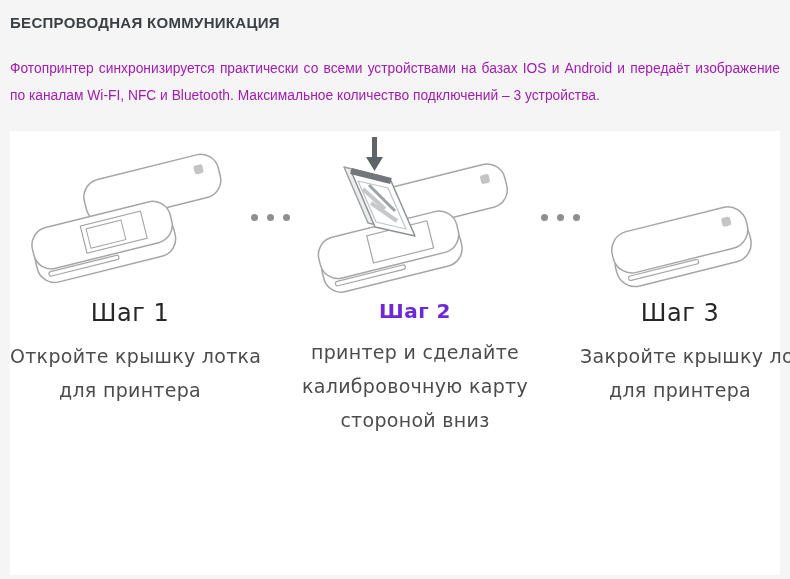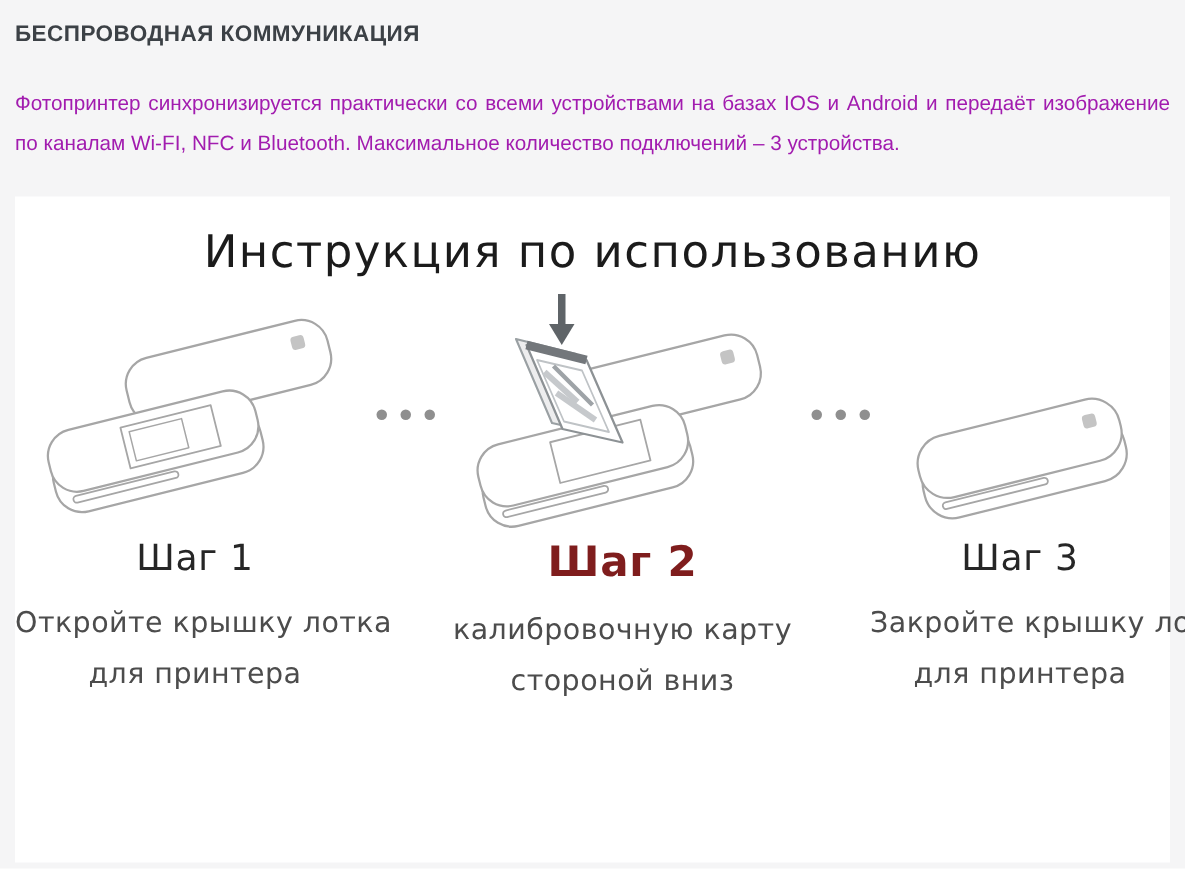--- a/index.html
+++ b/index.html
@@ -55,40 +55,39 @@
     grid-template-columns:240px 40px 250px 40px 200px;
   }
   .step-col { text-align:center; color:#3f3f3f; }
   .step-title {
     font-size:24px;
     font-weight:400;
     letter-spacing:.5px;
     color:#262626;
     margin-bottom:12px;
   }
-  .step-title.bold { font-weight:bold; font-size:28px; color:#7f1d1d; }
+  .step-title.bold { font-weight:bold; font-size:20px; color:#6d28d9; }
   .step-line {
     font-size:19px;
     line-height:34px;
     letter-spacing:.3px;
     color:#4c4c4c;
     white-space:nowrap;
   }
   svg { display:block; }
 </style>
 </head>
 <body>
 
 <div class="top-section">
   <h1 class="section-title">БЕСПРОВОДНАЯ КОММУНИКАЦИЯ</h1>
   <p class="section-intro">Фотопринтер синхронизируется практически со всеми устройствами на базах IOS и Android и передаёт изображение по каналам Wi-FI, NFC и Bluetooth. Максимальное количество подключений – 3 устройства.</p>
 </div>
 
 <div class="card">
-  <h2 class="instruction-title">Инструкция по использованию</h2>
 
   <div class="illustration-row">
 
     <div class="ill-cell">
       <svg width="215" height="150" viewBox="0 0 215 150">
         <g transform="rotate(-14 107 80)" stroke="#a6a6a6" stroke-width="1.5" fill="#ffffff" stroke-linejoin="round">
 
           <rect x="68" y="30" width="138" height="44" rx="18"></rect>
           <rect x="182" y="40" width="9" height="9" rx="2.5" fill="#c4c4c4" stroke="none"></rect>
 
@@ -160,20 +159,21 @@
   </div>
 
   <div class="steps-row">
     <div class="step-col" style="grid-column:1">
       <div class="step-title">Шаг 1</div>
       <div class="step-line">Откройте крышку лотка</div>
       <div class="step-line">для принтера</div>
     </div>
     <div class="step-col" style="grid-column:3">
       <div class="step-title bold">Шаг 2</div>
+      <div class="step-line">принтер и сделайте</div>
       <div class="step-line">калибровочную карту</div>
       <div class="step-line">стороной вниз</div>
     </div>
     <div class="step-col" style="grid-column:5">
       <div class="step-title">Шаг 3</div>
       <div class="step-line">Закройте крышку лотка</div>
       <div class="step-line">для принтера</div>
     </div>
   </div>
 </div>

